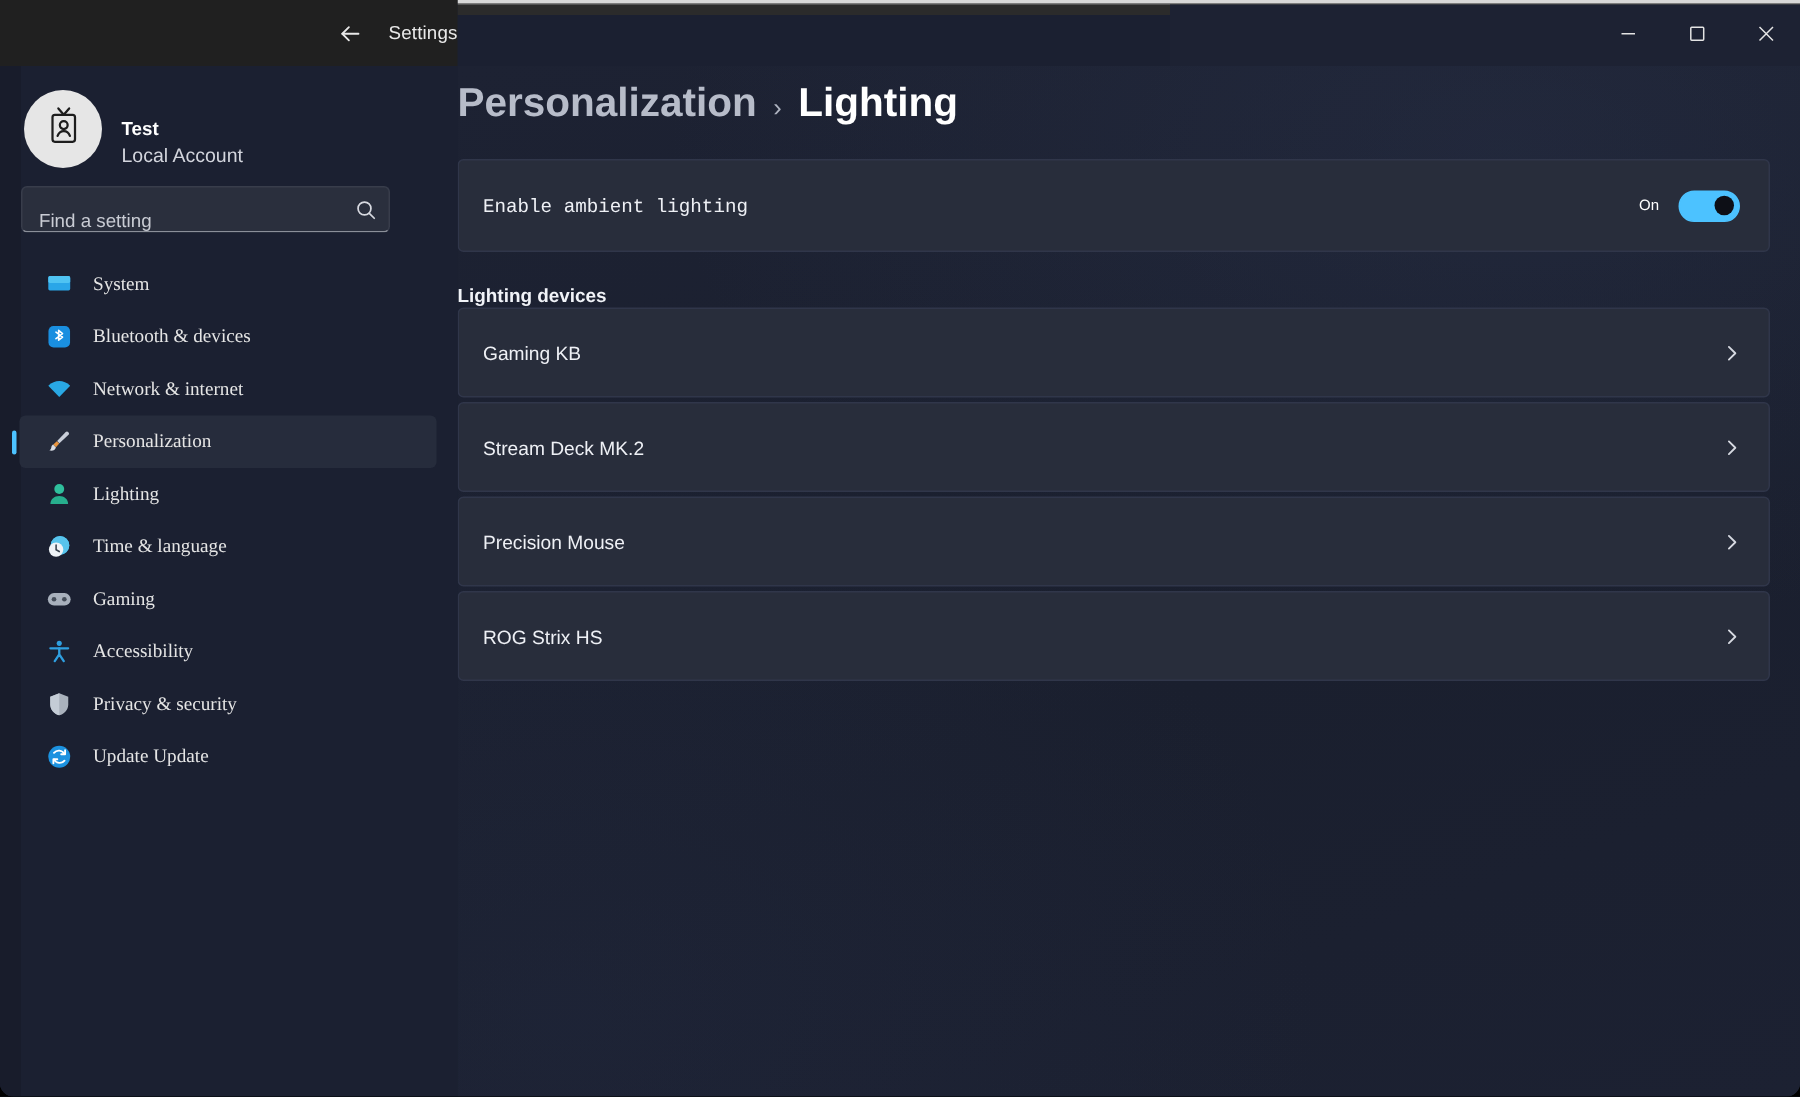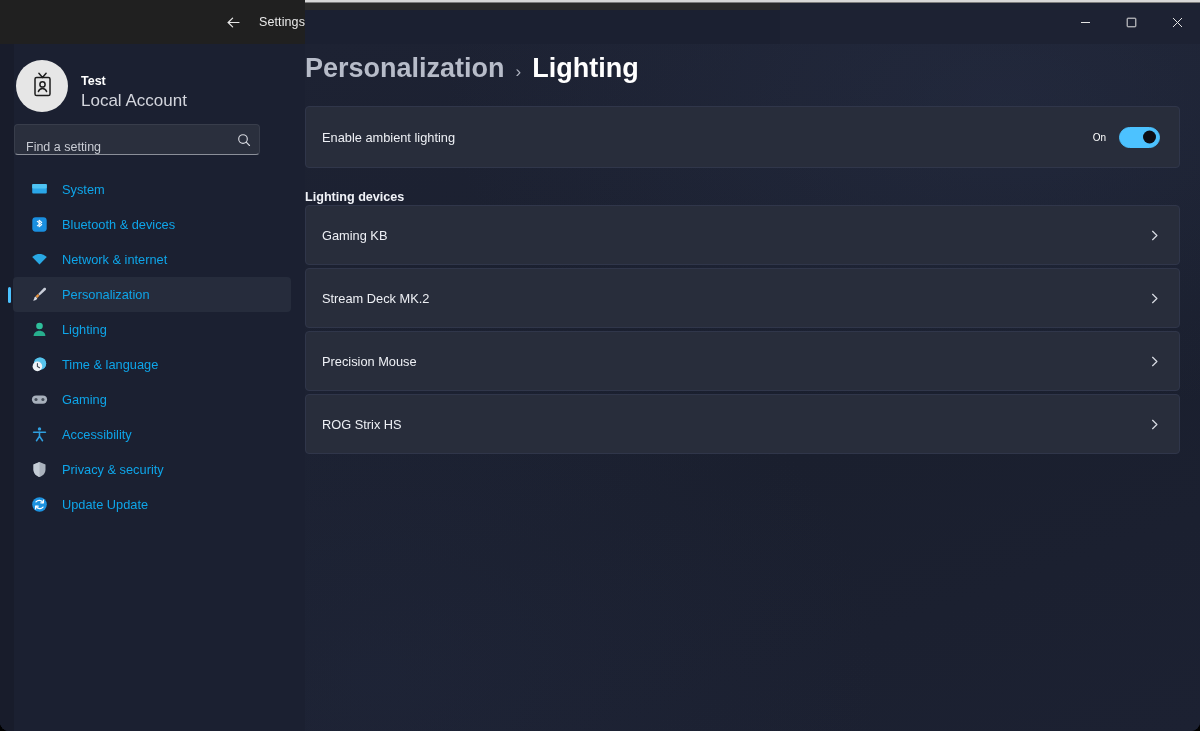--- a/index.html
+++ b/index.html
@@ -116,21 +116,21 @@
     display: flex; align-items: center; justify-content: center;
     flex: none;
   }
   #account-text { line-height: 1.32; }
   #account-name {
     font-size: 12.5px;
     font-weight: 700;
     color: #ffffff;
   }
   #account-type {
-    font-size: 17px;
+    font-size: 13px;
     color: #d3d5dd;
   }
 
   #search-wrap {
     position: relative;
     margin: 12px 0 0 14px;
     width: 246px;
     height: 31px;
     background: #2a2f3d;
     border: 1px solid #383d4b;
@@ -165,22 +165,23 @@
   }
   .nav-item {
     position: relative;
     display: flex;
     align-items: center;
     gap: 14px;
     height: 35px;
     margin: 0 14px 0 13px;
     padding-left: 18px;
     border-radius: 4px;
-    color: #0ea5e9;
+    color: #e5e5e5;
     font-size: 12.8px;
+    font-family: Liberation Serif, serif;
   }
   .nav-item.selected { background: #262c3c; }
   .nav-item.selected::before {
     content: "";
     position: absolute;
     left: -5px; top: 50%;
     transform: translateY(-50%);
     width: 3px; height: 16px;
     background: #4cc2ff;
     border-radius: 2px;
@@ -230,20 +231,21 @@
   #ambient-card {
     margin-top: 22px;
     width: 875px;
     height: 62px;
     padding: 0 19px 0 16px;
     justify-content: space-between;
   }
   #ambient-label {
     font-size: 12.8px;
     color: #eef0f5;
+    font-family: Liberation Mono, monospace;
   }
   #toggle-group {
     display: flex;
     align-items: center;
     gap: 13px;
   }
   #toggle-state-label {
     font-size: 10px;
     color: #ffffff;
   }

